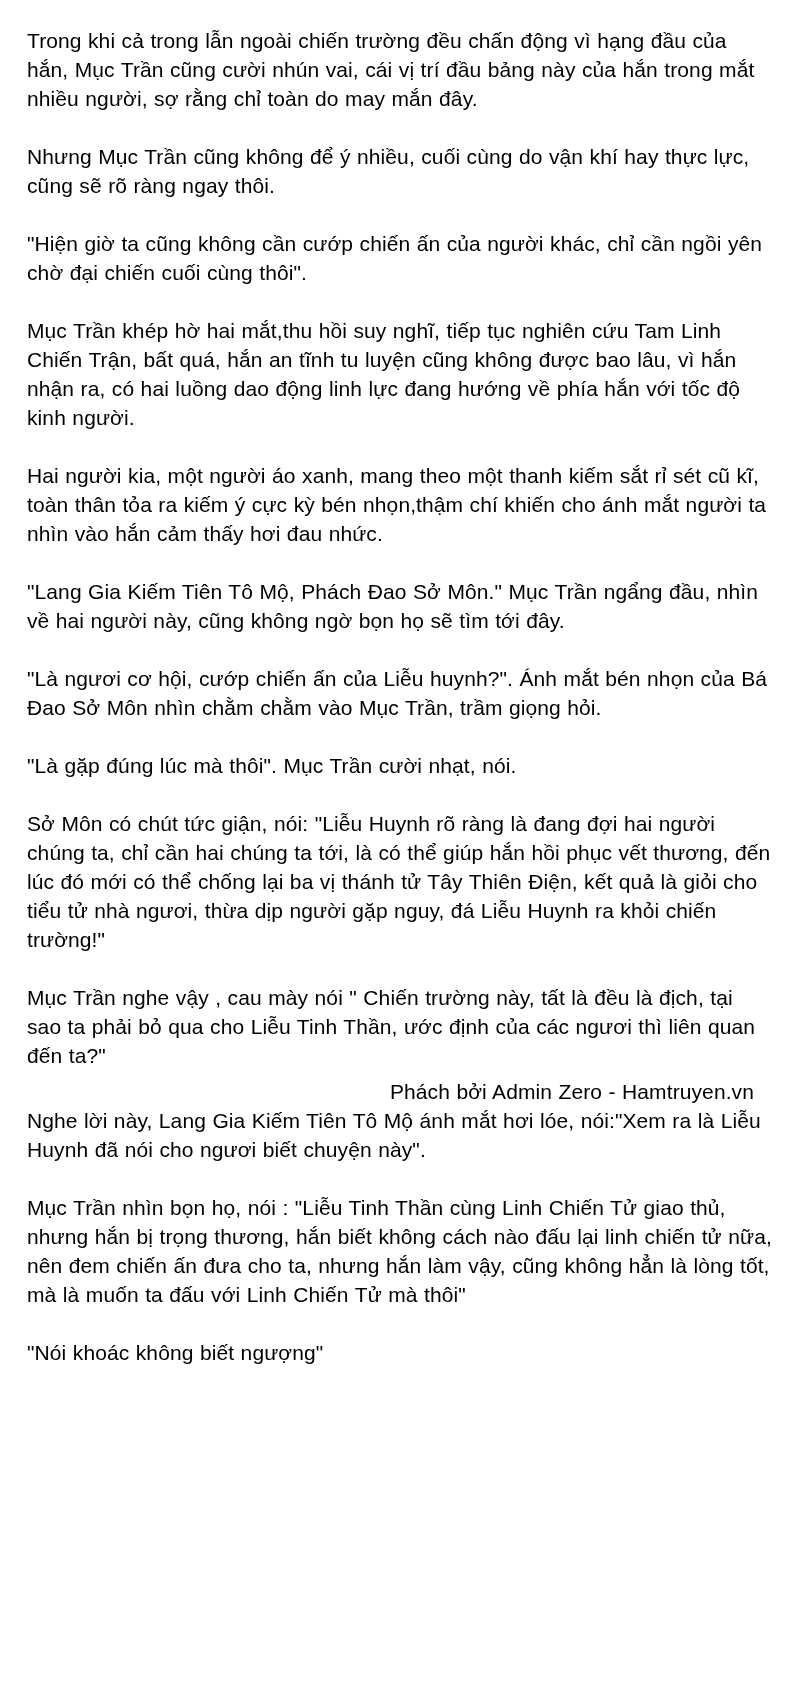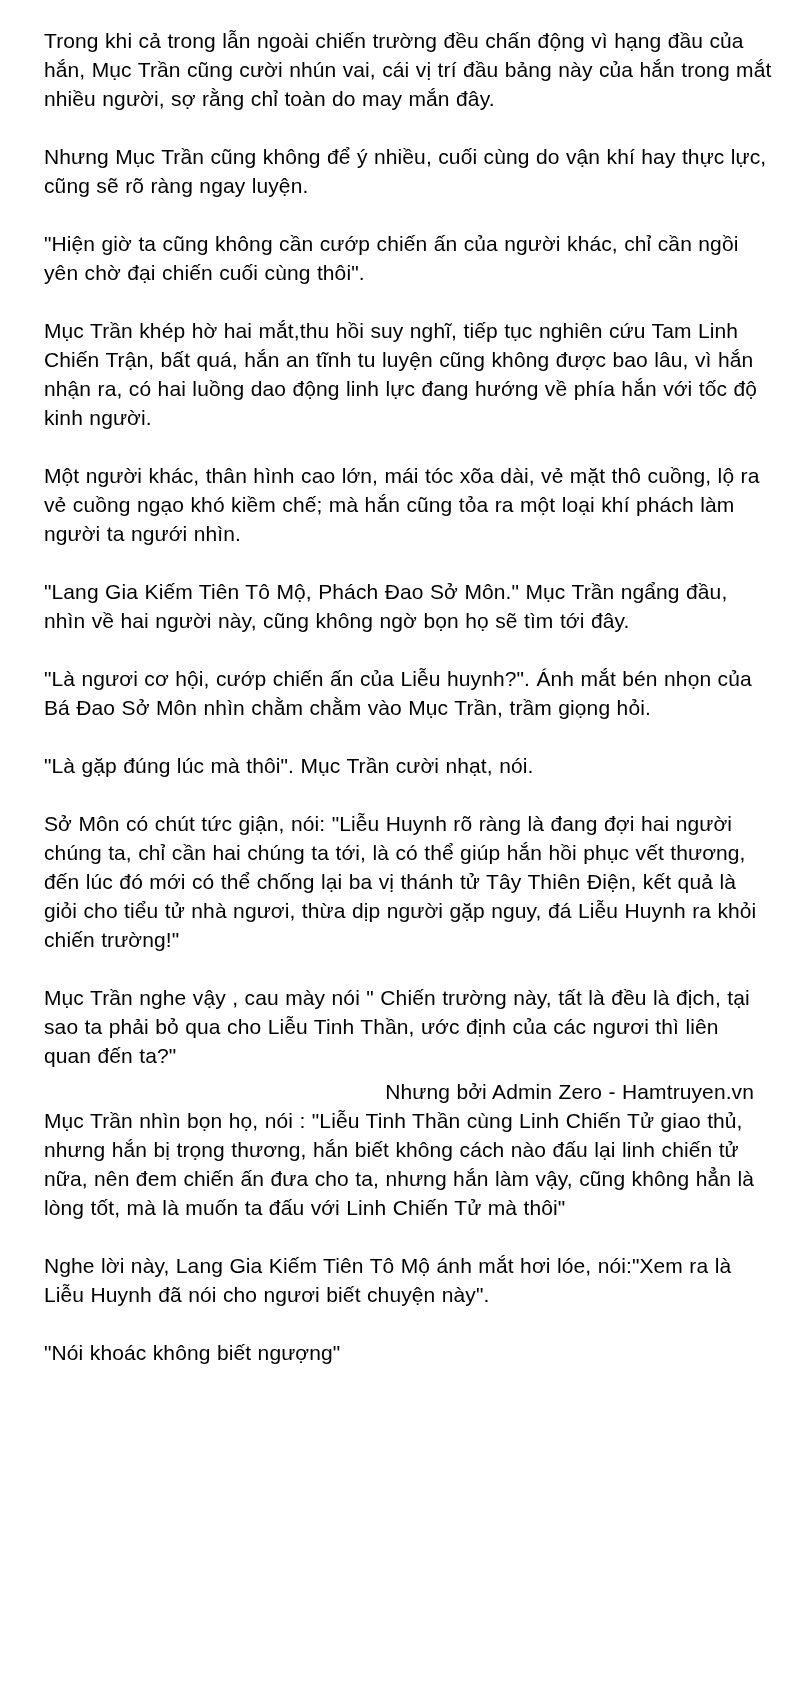--- a/index.html
+++ b/index.html
@@ -10,21 +10,21 @@
   body {
     width: 800px;
     height: 1700px;
     overflow: hidden;
     font-family: "Liberation Sans", "DejaVu Sans", sans-serif;
   }
   .doc {
     box-sizing: border-box;
     width: 800px;
     height: 1700px;
-    padding: 26px 28px 0 44px;
+    padding: 26px 28px 0 27px;
     color: #000000;
     font-size: 21px;
     line-height: 29px;
     font-weight: 400;
     letter-spacing: 0.1px;
   }
   .doc p {
     margin: 0 0 29px 0;
     text-align: left;
     word-spacing: 0.5px;
@@ -36,26 +36,26 @@
     margin: 0;
     text-align: right;
     padding-right: 18px;
   }
 </style>
 </head>
 <body>
 
 <div class="doc">
   <p>Trong khi cả trong lẫn ngoài chiến trường đều chấn động vì hạng đầu của hắn, Mục Trần cũng cười nhún vai, cái vị trí đầu bảng này của hắn trong mắt nhiều người, sợ rằng chỉ toàn do may mắn đây.</p>
-  <p>Nhưng Mục Trần cũng không để ý nhiều, cuối cùng do vận khí hay thực lực, cũng sẽ rõ ràng ngay luyện.</p>
+  <p>Nhưng Mục Trần cũng không để ý nhiều, cuối cùng do vận khí hay thực lực, cũng sẽ rõ ràng ngay thôi.</p>
   <p>"Hiện giờ ta cũng không cần cướp chiến ấn của người khác, chỉ cần ngồi yên chờ đại chiến cuối cùng thôi".</p>
   <p>Mục Trần khép hờ hai mắt,thu hồi suy nghĩ, tiếp tục nghiên cứu Tam Linh Chiến Trận, bất quá, hắn an tĩnh tu luyện cũng không được bao lâu, vì hắn nhận ra, có hai luồng dao động linh lực đang hướng về phía hắn với tốc độ kinh người.</p>
-  <p>Một người khác, thân hình cao lớn, mái tóc xõa dài, vẻ mặt thô cuồng, lộ ra vẻ cuồng ngạo khó kiềm chế; mà hắn cũng tỏa ra một loại khí phách làm người ta ngưới nhìn.</p>
+  <p>Hai người kia, một người áo xanh, mang theo một thanh kiếm sắt rỉ sét cũ kĩ, toàn thân tỏa ra kiếm ý cực kỳ bén nhọn,thậm chí khiến cho ánh mắt người ta nhìn vào hắn cảm thấy hơi đau nhức.</p>
   <p>"Lang Gia Kiếm Tiên Tô Mộ, Phách Đao Sở Môn." Mục Trần ngẩng đầu, nhìn về hai người này, cũng không ngờ bọn họ sẽ tìm tới đây.</p>
   <p>"Là ngươi cơ hội, cướp chiến ấn của Liễu huynh?". Ánh mắt bén nhọn của Bá Đao Sở Môn nhìn chằm chằm vào Mục Trần, trầm giọng hỏi.</p>
   <p>"Là gặp đúng lúc mà thôi". Mục Trần cười nhạt, nói.</p>
   <p>Sở Môn có chút tức giận, nói: "Liễu Huynh rõ ràng là đang đợi hai người chúng ta, chỉ cần hai chúng ta tới, là có thể giúp hắn hồi phục vết thương, đến lúc đó mới có thể chống lại ba vị thánh tử Tây Thiên Điện, kết quả là giỏi cho tiểu tử nhà ngươi, thừa dịp người gặp nguy, đá Liễu Huynh ra khỏi chiến trường!"</p>
   <p class="tight">Mục Trần nghe vậy , cau mày nói " Chiến trường này, tất là đều là địch, tại sao ta phải bỏ qua cho Liễu Tinh Thần, ước định của các ngươi thì liên quan đến ta?"</p>
-  <p class="credit">Nhưng bởi Admin Zero - Hamtruyen.vn</p>
+  <p class="credit">Phách bởi Admin Zero - Hamtruyen.vn</p>
+  <p>Nghe lời này, Lang Gia Kiếm Tiên Tô Mộ ánh mắt hơi lóe, nói:"Xem ra là Liễu Huynh đã nói cho ngươi biết chuyện này".</p>
   <p>Mục Trần nhìn bọn họ, nói : "Liễu Tinh Thần cùng Linh Chiến Tử giao thủ, nhưng hắn bị trọng thương, hắn biết không cách nào đấu lại linh chiến tử nữa, nên đem chiến ấn đưa cho ta, nhưng hắn làm vậy, cũng không hẳn là lòng tốt, mà là muốn ta đấu với Linh Chiến Tử mà thôi"</p>
-  <p>Nghe lời này, Lang Gia Kiếm Tiên Tô Mộ ánh mắt hơi lóe, nói:"Xem ra là Liễu Huynh đã nói cho ngươi biết chuyện này".</p>
   <p>"Nói khoác không biết ngượng"</p>
 </div>
 
 </body></html>

